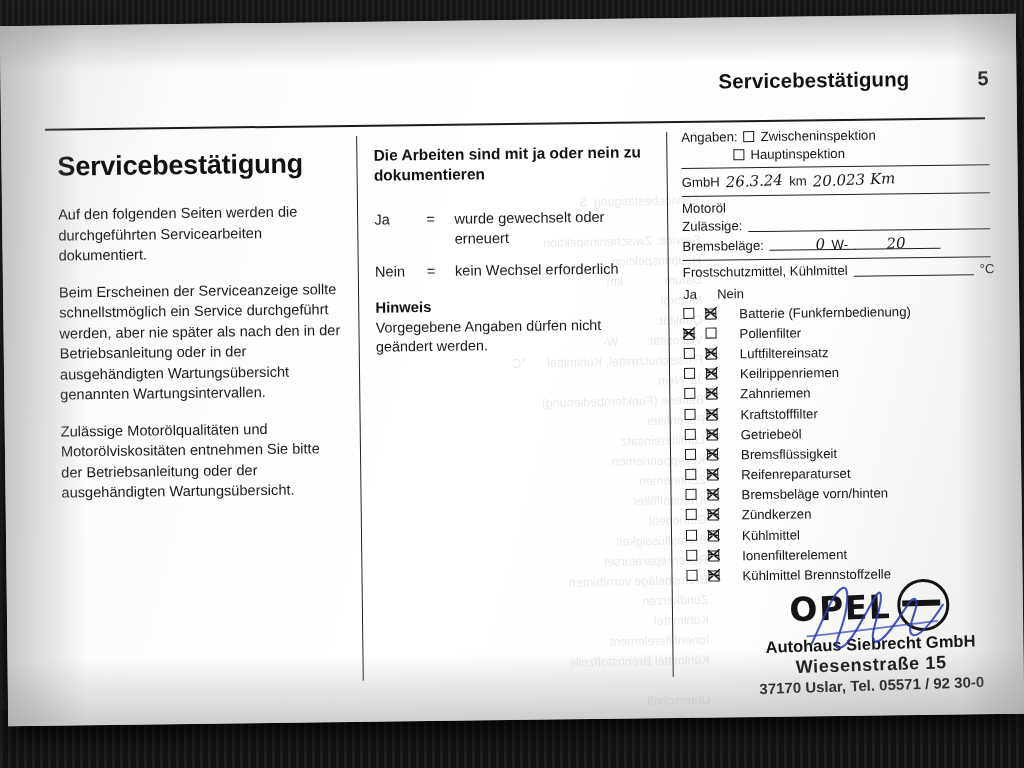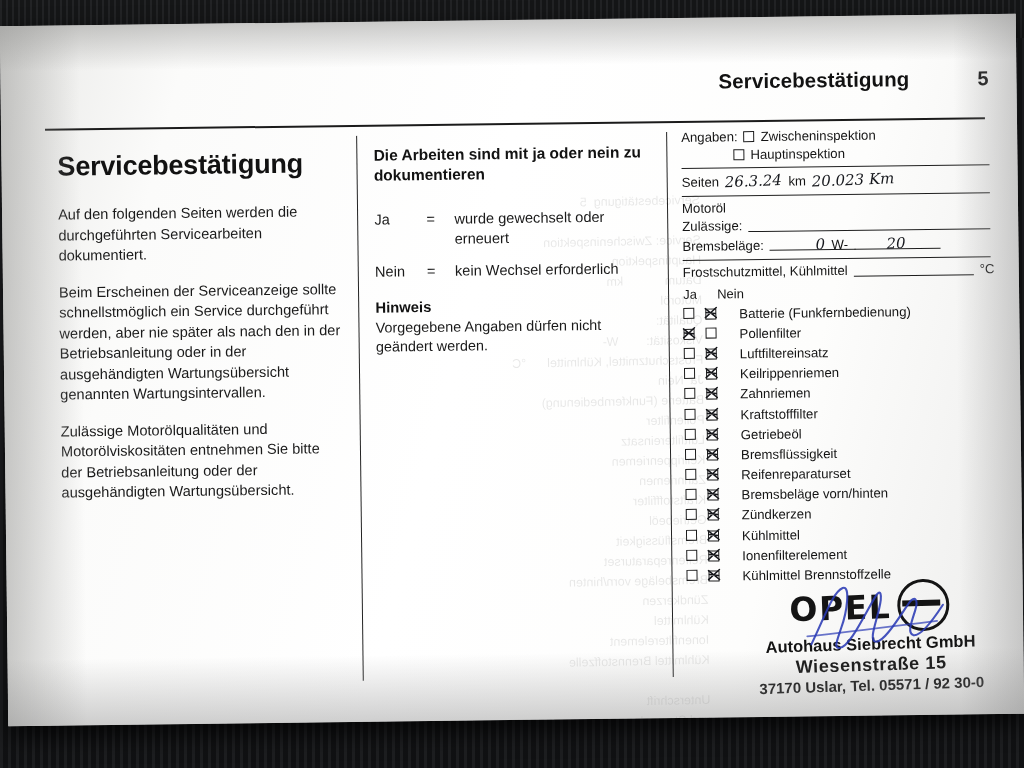--- a/index.html
+++ b/index.html
@@ -384,21 +384,21 @@
           <span>Zwischeninspektion</span>
         </div>
         <div class="form-line form-sub">
           <span class="cb"></span>
           <span>Hauptinspektion</span>
         </div>
 
         <div class="box-top"></div>
 
         <div class="form-line">
-          <span>Seiten</span>
+          <span>GmbH</span>
           <span class="hand">26.3.24</span>
           <span>km</span>
           <span class="hand">20.023 Km</span>
         </div>
 
         <div class="box-top"></div>
 
         <div class="form-line">
           <span>Motoröl</span>
         </div>

